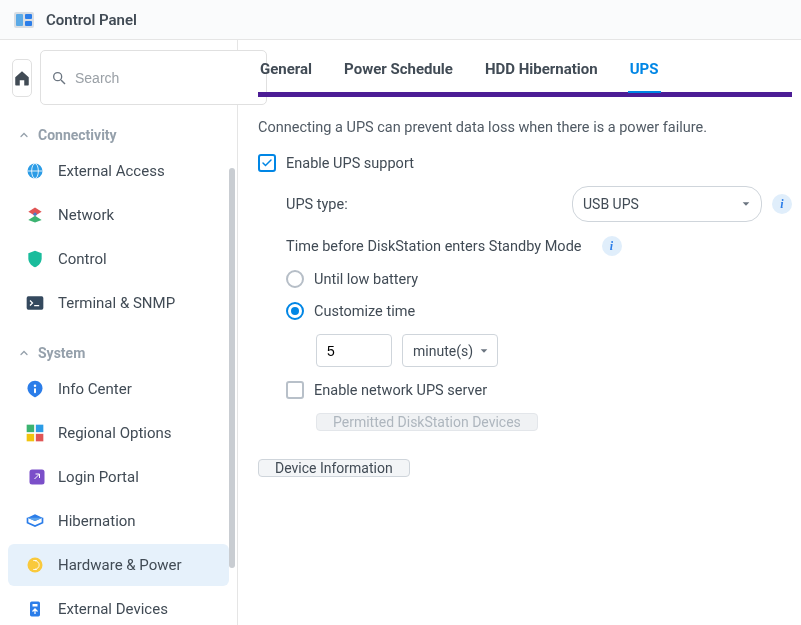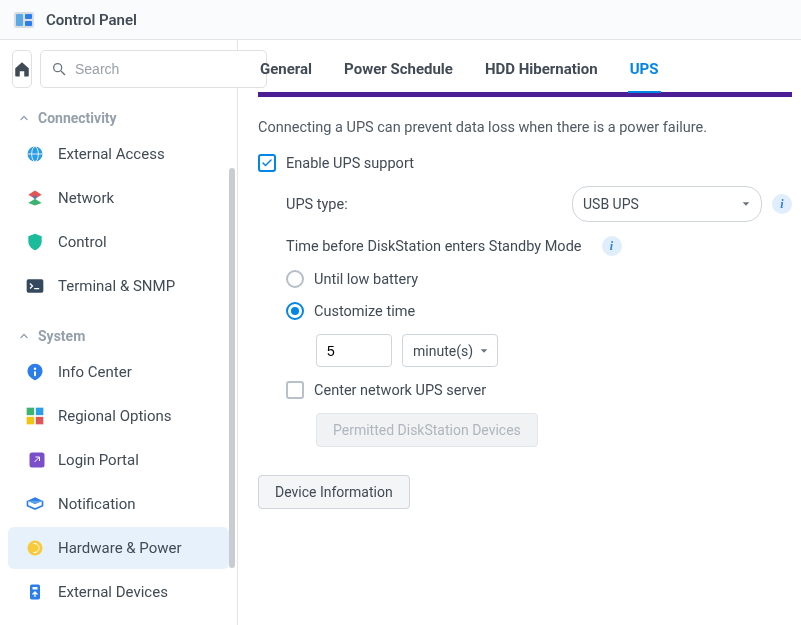--- a/index.html
+++ b/index.html
@@ -51,21 +51,21 @@
     .home-btn {
       width: 38px; height: 38px;
       border: 1px solid #e0e0e0;
       border-radius: 5px;
       background: #fff;
       display: flex; align-items: center; justify-content: center;
       cursor: pointer;
     }
     .search-box {
       flex: 1;
-      height: 38px;
+      height: 55px;
       border: 1px solid #e0e0e0;
       border-radius: 5px;
       display: flex;
       align-items: center;
       padding: 0 10px;
       gap: 8px;
       background: #fff;
       justify-content: center;
     }
     .search-box input {
@@ -225,21 +225,21 @@
       cursor: pointer;
       font-size: 14px;
       min-width: 96px;
       justify-content: space-between;
     }
     .inline-row { display:flex; gap:10px; align-items:center; margin-bottom: 14px;}
     .btn {
       border: 1px solid #cfd5db;
       background: #f3f5f7;
       border-radius: 4px;
-      height: 34px;
+      height: 18px;
       padding: 0 16px;
       display:inline-flex; align-items:center;
       cursor: pointer;
       font-size: 14px;
       color: #414b55;
     }
     .btn.disabled {
       background: #f0f2f4;
       color: #aeb6be;
       border-color: #e3e6ea;
@@ -366,21 +366,21 @@
         <span class="label">Login Portal</span>
       </div>
       <div class="sidebar-item">
         <span class="icon">
             <svg width="20" height="20" viewBox="0 0 24 24">
               <path d="M3 8l9-4 9 4-9 4-9-4z" fill="#2b7de9"></path>
               <path d="M3 8v6l9 4 9-4V8" fill="none" stroke="#2b7de9" stroke-width="2"></path>
               <path d="M3 8l9 4 9-4" fill="#5ba3ec"></path>
             </svg>
           </span>
-        <span class="label">Notification</span>
+        <span class="label">Hibernation</span>
       </div>
       <div class="sidebar-item active">
         <span class="icon">
             <svg width="20" height="20" viewBox="0 0 24 24">
               <circle cx="12" cy="12" r="9" fill="#f9c93c"></circle>
               <path d="M10 6v5h4v-5M10 18v-5h4v5" fill="#fff"></path>
               <circle cx="12" cy="12" r="5" fill="#f9c93c"></circle>
               <path d="M12 7a5 5 0 0 1 0 10" fill="none" stroke="#fff" stroke-width="1"></path>
             </svg>
           </span>
@@ -458,21 +458,21 @@
         <div class="unit-select">
           <span>minute(s)</span>
           <svg width="10" height="10" viewBox="0 0 24 24">
               <path d="M4 8l8 8 8-8" fill="#6b7580"></path>
             </svg>
         </div>
       </div>
 
       <div class="checkbox-row indent-1">
         <div class="checkbox unchecked"></div>
-        <span>Center network UPS server</span>
+        <span>Enable network UPS server</span>
       </div>
 
       <div class="indent-2" style="margin-bottom:14px;">
         <div class="btn disabled">Permitted DiskStation Devices</div>
       </div>
 
       <div class="device-info-row">
         <div class="btn">Device Information</div>
       </div>
     </div>

